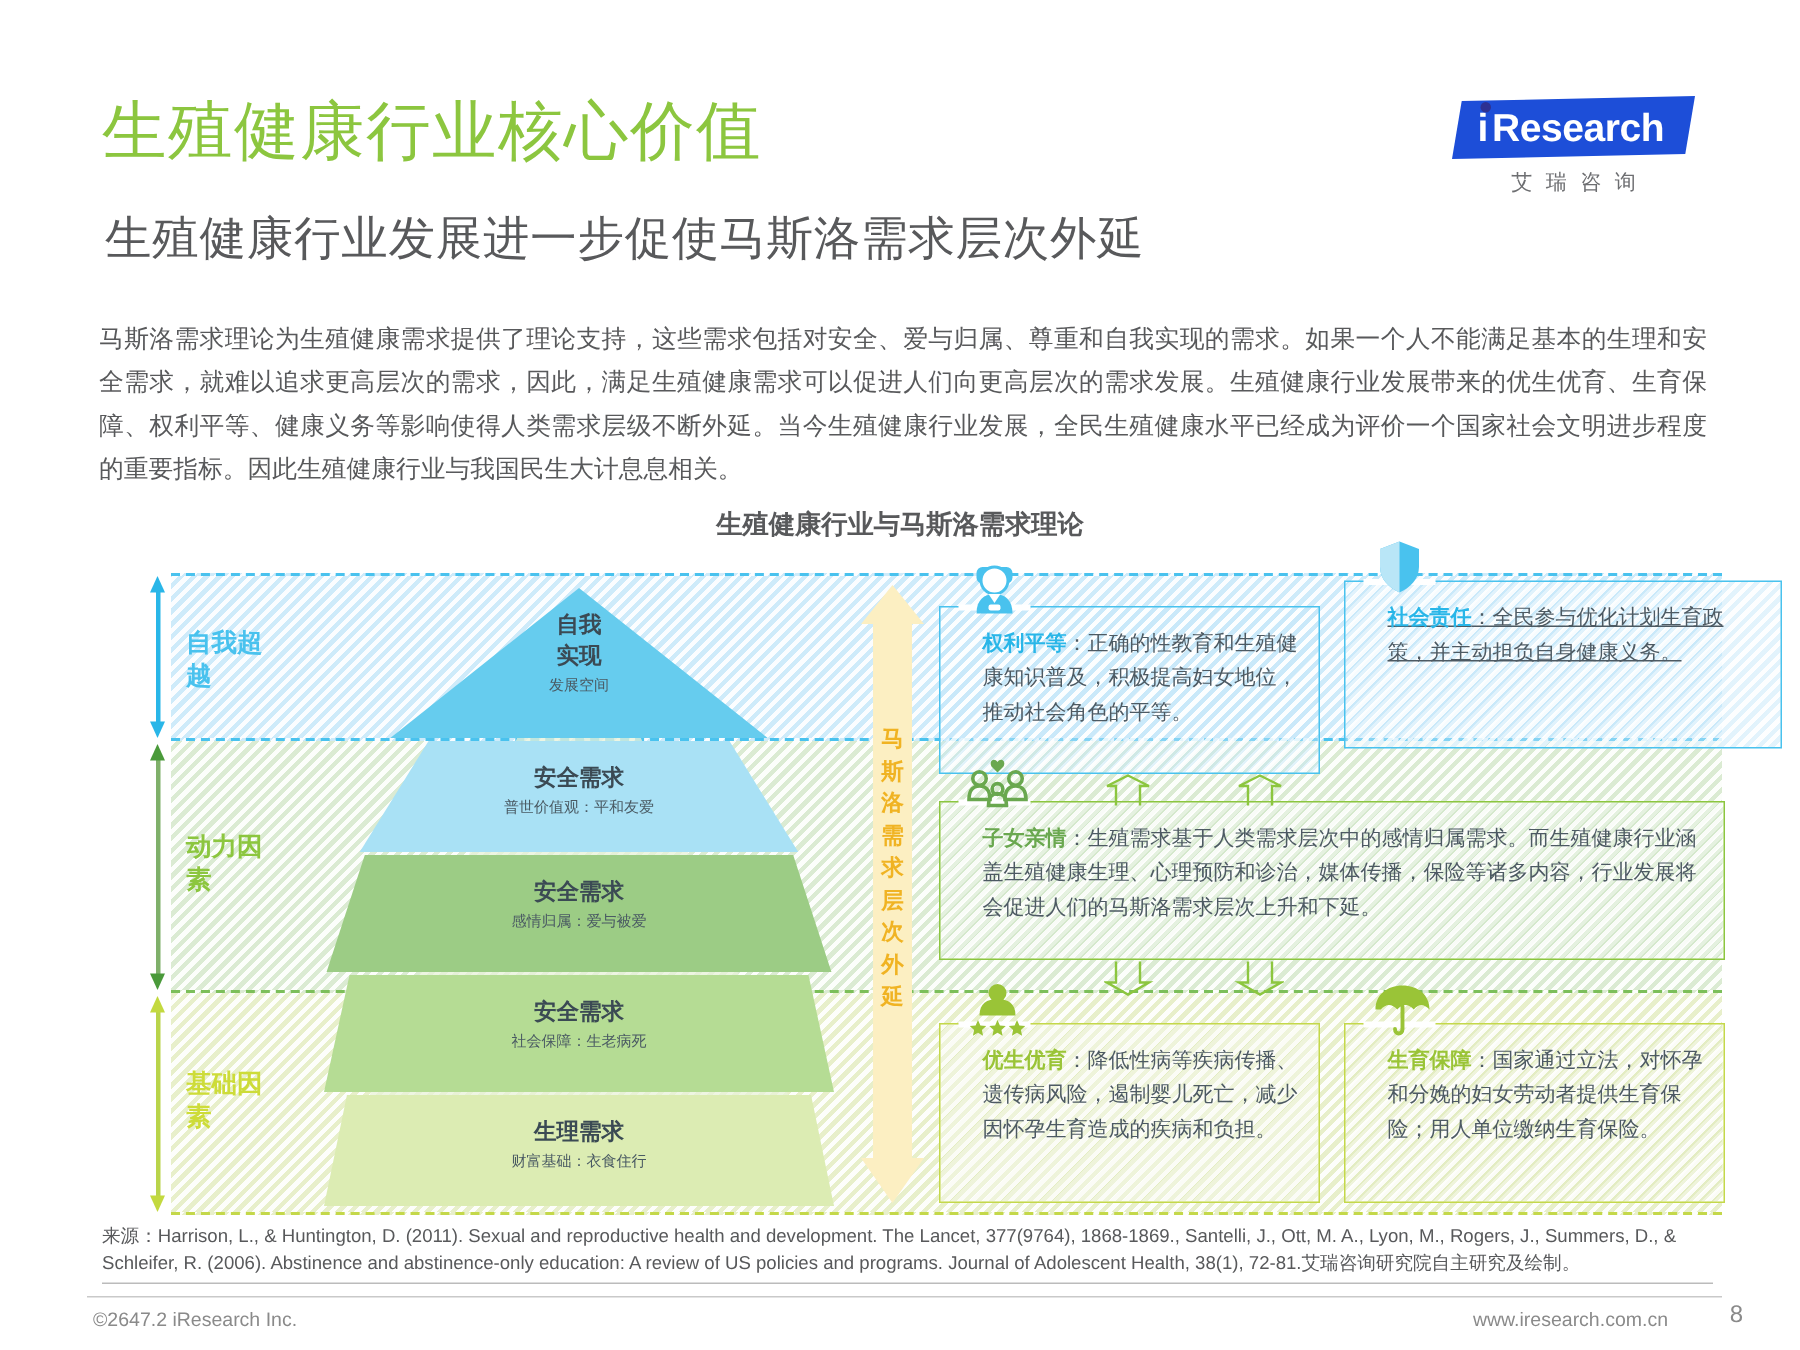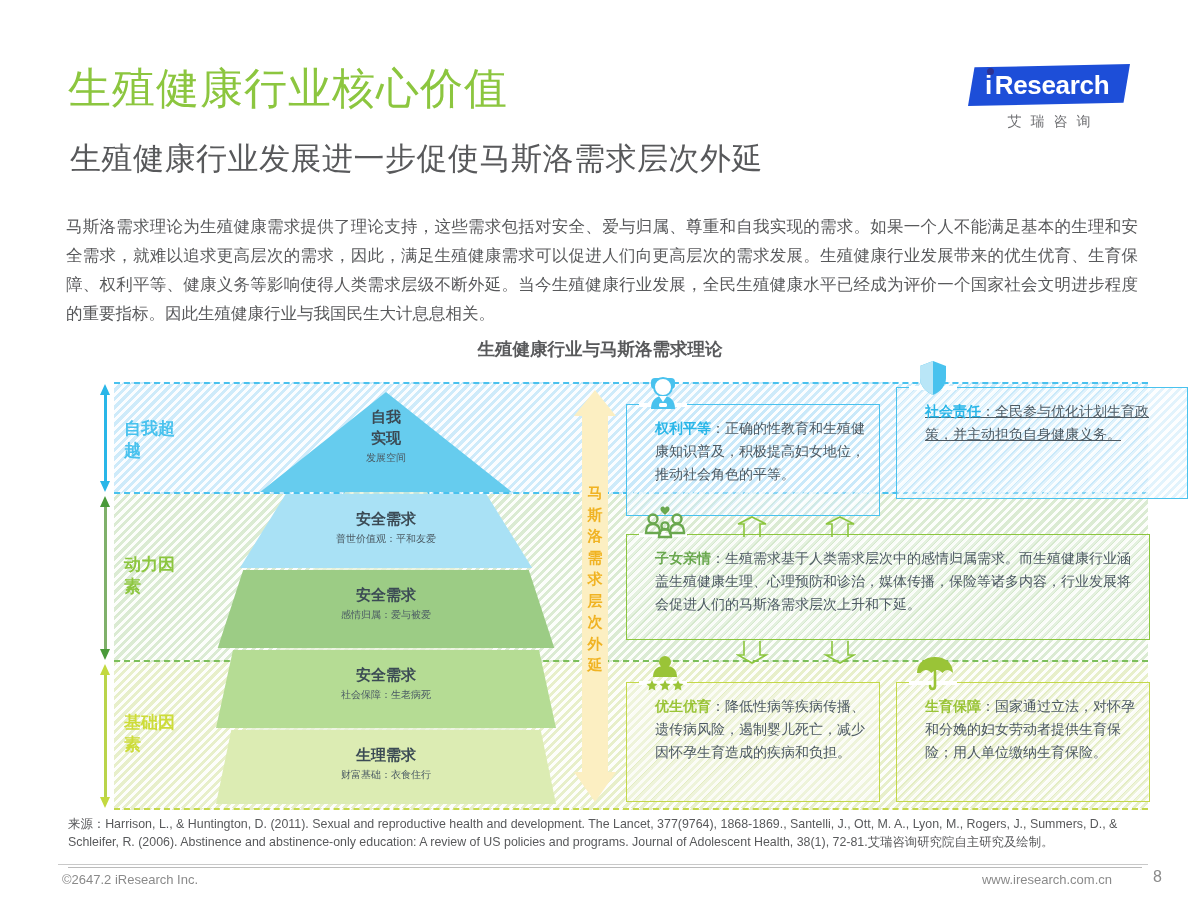--- a/index.html
+++ b/index.html
@@ -226,21 +226,21 @@
   .kw-lime { color:#9ac437; }
 
   
   .conn { position:absolute; z-index: 4; }
   .conn svg { display:block; }
 
   
   .source {
     position: absolute; left: 68px; top: 816px; width: 1074px;
     font-size: 12.4px; line-height: 17.5px; color: #58595b;
-    border-bottom: 1px solid #bbb; padding-bottom: 16px;
+    border-bottom: 1px solid #bbb; padding-bottom: 4px;
   }
   .src-lead { font-weight: 400; }
 
   
   .footer-line {
     position: absolute; left: 58px; top: 864px; width: 1090px;
     border-top: 1px solid #c9c9c9;
   }
   .foot-left {
     position: absolute; left: 62px; top: 872px;

